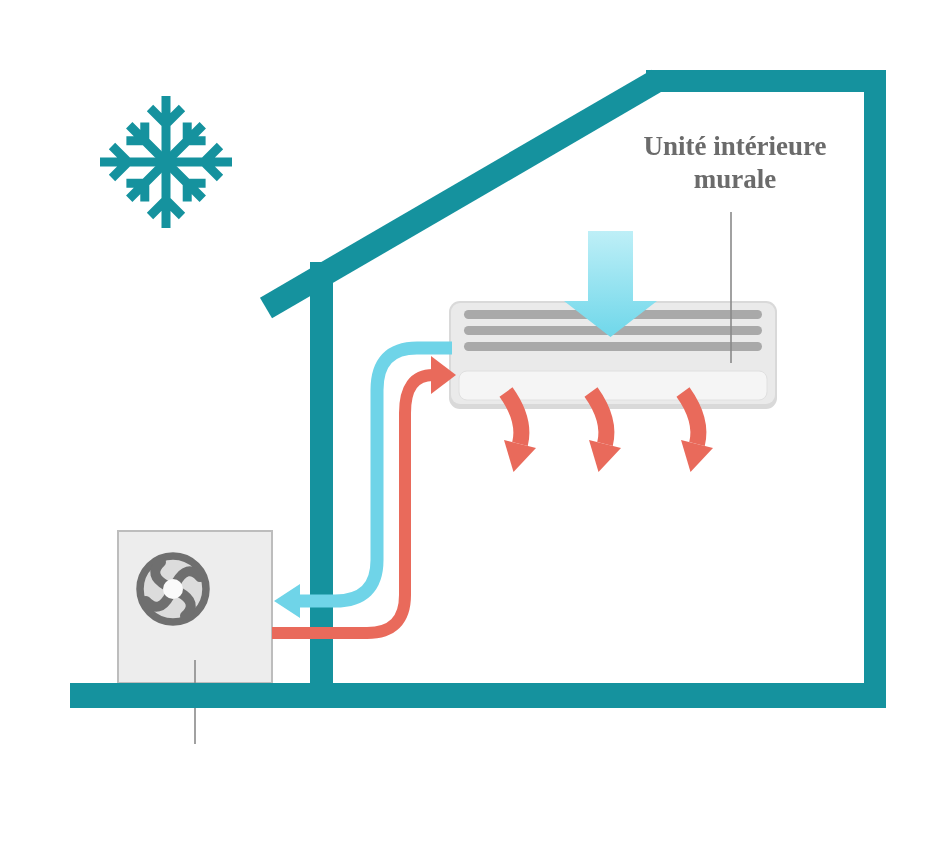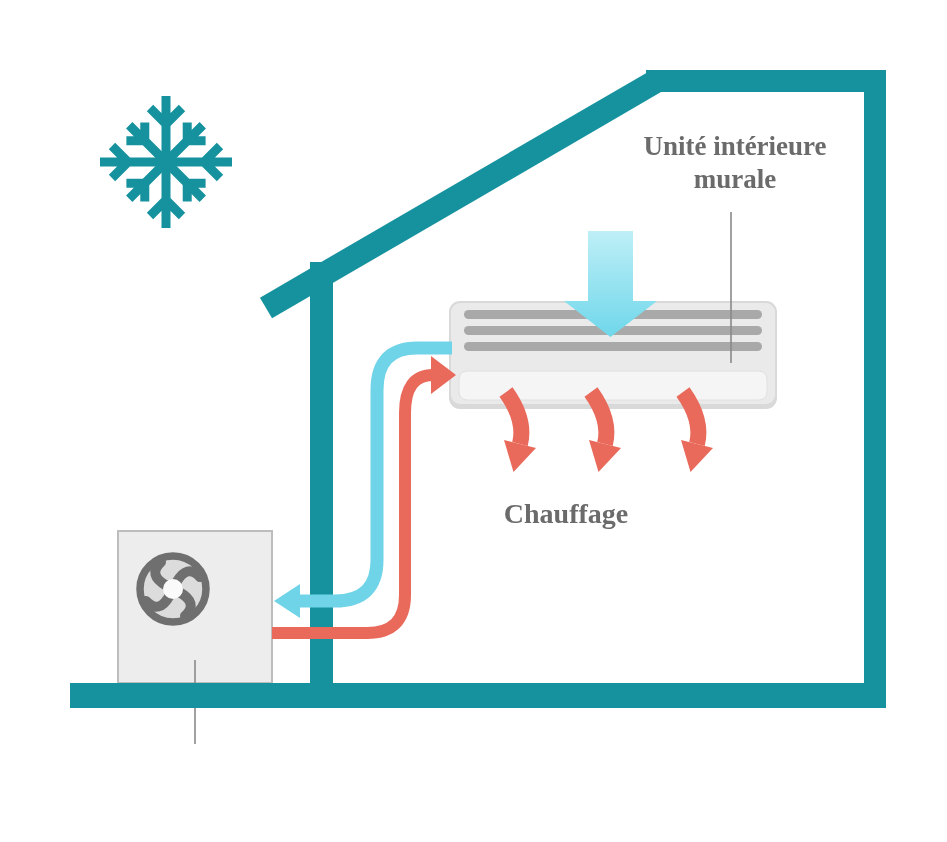--- a/index.html
+++ b/index.html
@@ -101,15 +101,14 @@
         <polygon class="f-red" points="30,56 -2,48 7.5,80"></polygon>
       </g>
       <g transform="translate(683,392)">
         <path class="s-red" stroke-width="16" d="M0 0 Q 20 28 14 52"></path>
         <polygon class="f-red" points="30,56 -2,48 7.5,80"></polygon>
       </g>
     </g>
   </svg>
 
   <div class="label label-indoor">Unité intérieure murale</div>
-  <div class="label label-heating">Chauffage</div>
 
 </div>
 
 </body></html>

